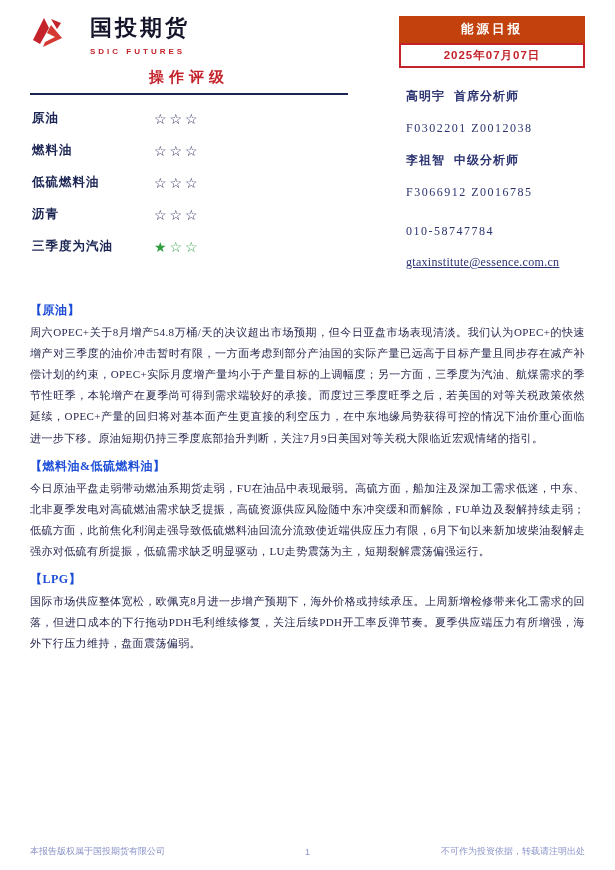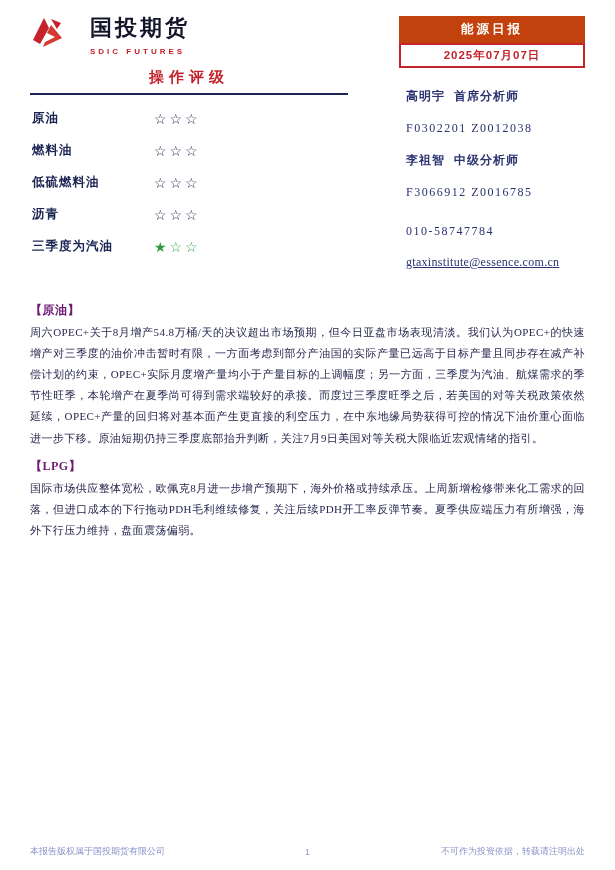--- a/index.html
+++ b/index.html
@@ -40,21 +40,21 @@
   .an-line { margin-bottom:16px; font-size:12px; white-space:nowrap; }
   .an-name { font-weight:bold; letter-spacing:1px; margin-right:6px; }
   .an-title { font-weight:bold; letter-spacing:1px; }
   .an-code { letter-spacing:1.5px; }
   .an-phone { letter-spacing:1.5px; margin-top:24px; }
   .an-email { text-decoration:underline; letter-spacing:0.3px; cursor:pointer; }
   
   .body { padding:0 30px; margin-top:16px; }
   .section { margin-bottom:9px; }
   .sec-title {
-    font-size:12px; font-weight:bold; color:#701a75; margin-bottom:3px;
+    font-size:12px; font-weight:bold; color:#1d4ed8; margin-bottom:3px;
     font-family:"Liberation Serif","DejaVu Serif",serif; letter-spacing:0.5px;
   }
   .sec-text {
     font-size:11px; line-height:1.92; text-align:justify; letter-spacing:0.4px;
     color:#26264f; font-family:"Liberation Serif","DejaVu Serif",serif;
   }
   
   .footer {
     position:absolute; left:30px; right:30px; bottom:12px;
     display:flex; justify-content:space-between; align-items:center;
@@ -130,20 +130,24 @@
       <div class="an-line an-email">gtaxinstitute@essence.com.cn</div>
     </div>
   </div>
 
   <main class="body">
     <div class="section">
       <div class="sec-title">【原油】</div>
       <div class="sec-text">周六OPEC+关于8月增产54.8万桶/天的决议超出市场预期，但今日亚盘市场表现清淡。我们认为OPEC+的快速增产对三季度的油价冲击暂时有限，一方面考虑到部分产油国的实际产量已远高于目标产量且同步存在减产补偿计划的约束，OPEC+实际月度增产量均小于产量目标的上调幅度；另一方面，三季度为汽油、航煤需求的季节性旺季，本轮增产在夏季尚可得到需求端较好的承接。而度过三季度旺季之后，若美国的对等关税政策依然延续，OPEC+产量的回归将对基本面产生更直接的利空压力，在中东地缘局势获得可控的情况下油价重心面临进一步下移。原油短期仍持三季度底部抬升判断，关注7月9日美国对等关税大限临近宏观情绪的指引。</div>
     </div>
     <div class="section">
+      <div class="sec-title">【燃料油&amp;低硫燃料油】</div>
+      <div class="sec-text">今日原油平盘走弱带动燃油系期货走弱，FU在油品中表现最弱。高硫方面，船加注及深加工需求低迷，中东、北非夏季发电对高硫燃油需求缺乏提振，高硫资源供应风险随中东冲突缓和而解除，FU单边及裂解持续走弱；低硫方面，此前焦化利润走强导致低硫燃料油回流分流致使近端供应压力有限，6月下旬以来新加坡柴油裂解走强亦对低硫有所提振，低硫需求缺乏明显驱动，LU走势震荡为主，短期裂解震荡偏强运行。</div>
+    </div>
+    <div class="section">
     </div>
     <div class="section">
       <div class="sec-title">【LPG】</div>
       <div class="sec-text">国际市场供应整体宽松，欧佩克8月进一步增产预期下，海外价格或持续承压。上周新增检修带来化工需求的回落，但进口成本的下行拖动PDH毛利维续修复，关注后续PDH开工率反弹节奏。夏季供应端压力有所增强，海外下行压力维持，盘面震荡偏弱。</div>
     </div>
   </main>
 
   <footer class="footer">
     <span class="footer-left">本报告版权属于国投期货有限公司</span>
     <span class="footer-page">1</span>

